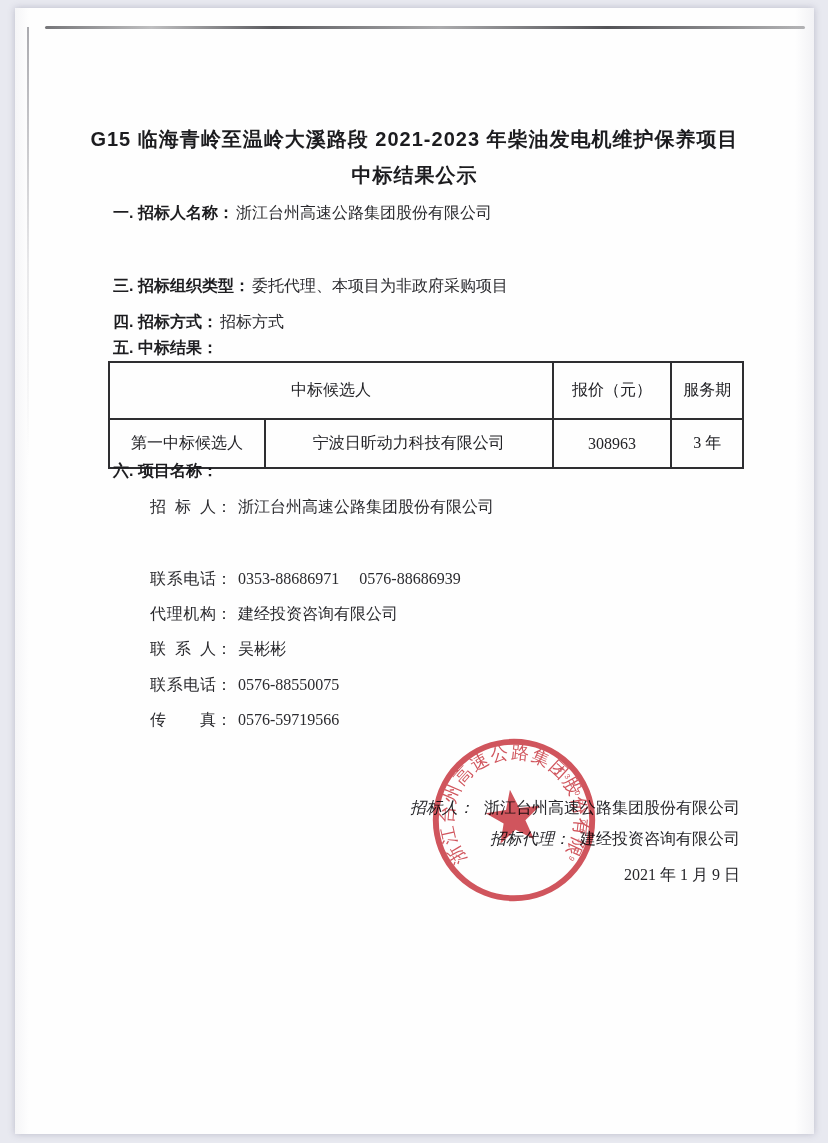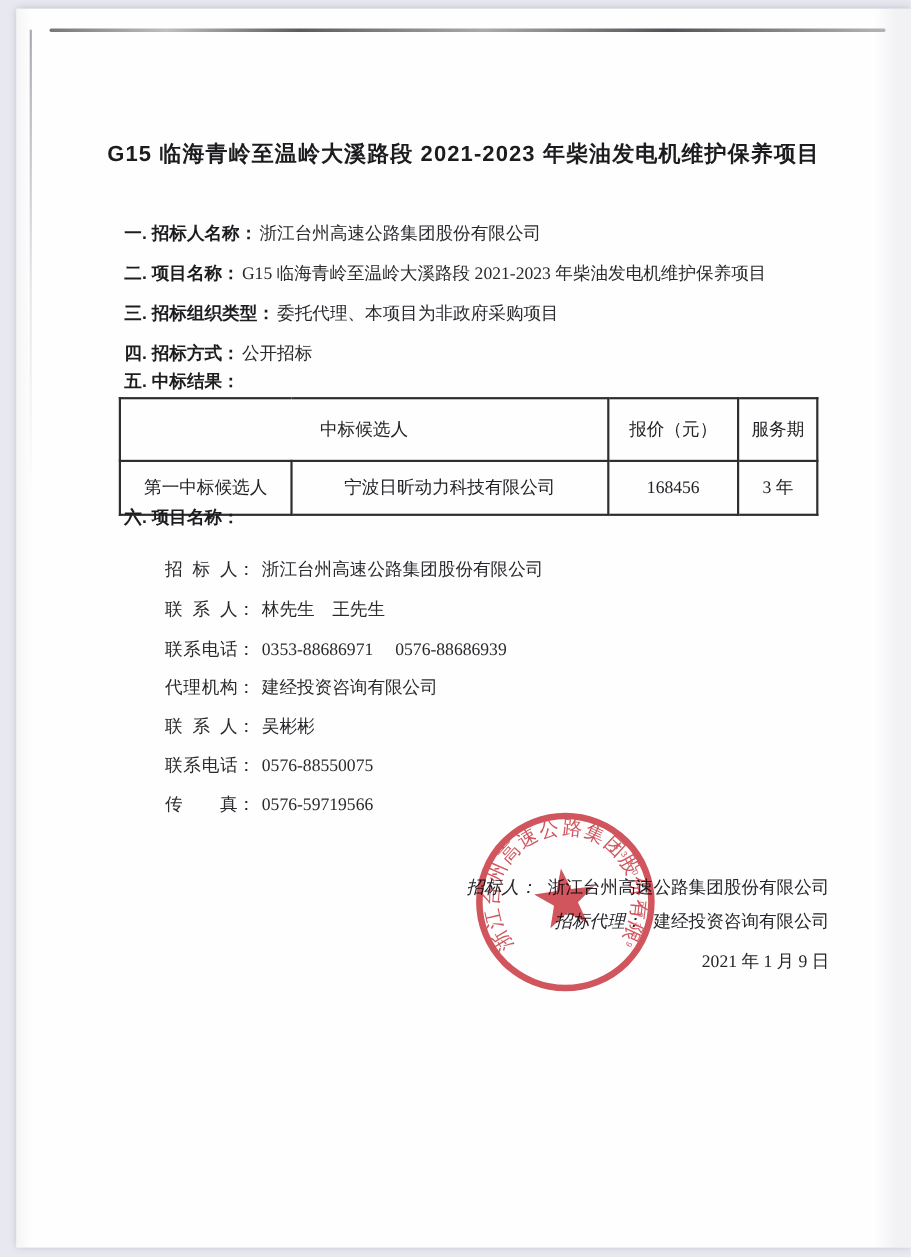--- a/index.html
+++ b/index.html
@@ -5,21 +5,20 @@
   html,body{margin:0;padding:0;}
   body{
     width:828px;height:1143px;position:relative;overflow:hidden;
     background:#e8e9f0;
     font-family:"Liberation Serif","DejaVu Serif",serif;
   }
   .page{
     position:absolute;left:15px;top:8px;width:799px;height:1126px;
     background:linear-gradient(90deg,#f5f5f7 0px,#fefefe 14px,#fefefe 780px,#f2f2f5 799px),#fefefe;
     box-shadow:0 0 7px rgba(70,70,100,.28);
-    padding-left:14px;
   }
   .copy-line-top{
     position:absolute;left:30px;top:18px;width:760px;height:3px;border-radius:2px;
     background:linear-gradient(90deg,rgba(45,45,50,.65),rgba(45,45,50,.30) 14%,rgba(45,45,50,.78) 30%,rgba(45,45,50,.40) 52%,rgba(45,45,50,.82) 74%,rgba(45,45,50,.35) 100%);
   }
   .copy-line-left{
     position:absolute;left:12px;top:19px;width:2px;height:430px;
     background:linear-gradient(180deg,rgba(70,70,80,.45),rgba(120,120,130,.16) 55%,rgba(120,120,130,0));
   }
   .title{
@@ -38,52 +37,50 @@
   table.result-table{
     position:absolute;left:93px;top:353px;width:636px;height:96px;
     border-collapse:collapse;table-layout:fixed;
     font-size:16px;color:#232327;
   }
   table.result-table th,table.result-table td{
     border:2px solid #2e2e31;text-align:center;vertical-align:middle;
     font-weight:400;padding:0;white-space:nowrap;
   }
   .c-row{position:absolute;left:135px;font-size:16px;color:#2a2a2e;white-space:nowrap;line-height:22px;}
-  .c-label{display:inline-block;width:66px;text-align:justify;text-align-last:justify;margin-top:12px;}
+  .c-label{display:inline-block;width:66px;text-align:justify;text-align-last:justify;}
   .c-colon{display:inline-block;}
   .c-value{margin-left:6px;}
   .sig-line{position:absolute;right:74px;font-size:16px;color:#26262a;white-space:nowrap;line-height:22px;text-align:right;}
   .sig-label{margin-right:10px;font-style:italic;}
   .stamp{
     position:absolute;left:414px;top:726px;width:170px;height:172px;
     mix-blend-mode:multiply;opacity:.88;filter:blur(.3px);
   }
   .stamp text{font-family:"Liberation Sans","DejaVu Sans",sans-serif;}
 </style>
 </head>
 <body>
 
 <div class="page">
 
   <div class="copy-line-top"></div>
   <div class="copy-line-left"></div>
 
   <h1 class="title l1">G15 临海青岭至温岭大溪路段 2021-2023 年柴油发电机维护保养项目</h1>
+  <h1 class="title l2">中标结果公示</h1>
 
   <div class="line" style="top:194px">
     <span class="ilabel">一. 招标人名称：</span><span class="ivalue">浙江台州高速公路集团股份有限公司</span>
-  </div>
-  <div class="line" style="top:231px">
-    <span class="ilabel">二. 项目名称：</span><span class="ivalue">G15 临海青岭至温岭大溪路段 2021-2023 年柴油发电机维护保养项目</span>
   </div>
   <div class="line" style="top:267px">
     <span class="ilabel">三. 招标组织类型：</span><span class="ivalue">委托代理、本项目为非政府采购项目</span>
   </div>
   <div class="line" style="top:303px">
-    <span class="ilabel">四. 招标方式：</span><span class="ivalue">公开招标</span>
+    <span class="ilabel">四. 招标方式：</span><span class="ivalue">招标方式</span>
   </div>
   <div class="line" style="top:329px">
     <span class="ilabel">五. 中标结果：</span><span class="ivalue"></span>
   </div>
 
   <table class="result-table">
     <colgroup>
       <col style="width:24.6%">
         <col style="width:45.4%">
         <col style="width:18.7%">
@@ -91,35 +88,32 @@
     </colgroup>
     <tbody>
         <tr style="height:57px">
       <th colspan="2">中标候选人</th>
       <th>报价（元）</th>
       <th>服务期</th>
     </tr>
     <tr style="height:49px">
       <td>第一中标候选人</td>
       <td>宁波日昕动力科技有限公司</td>
-      <td>168456</td>
+      <td>308963</td>
       <td>3 年</td>
     </tr>
   </tbody>
     </table>
 
   <div class="line" style="top:452px">
     <span class="ilabel">六. 项目名称：</span>
   </div>
 
   <div class="c-row" style="top:488px">
     <span class="c-label">招标人</span><span class="c-colon">：</span><span class="c-value">浙江台州高速公路集团股份有限公司</span>
-  </div>
-  <div class="c-row" style="top:524px">
-    <span class="c-label">联系人</span><span class="c-colon">：</span><span class="c-value">林先生　王先生</span>
   </div>
   <div class="c-row" style="top:560px">
     <span class="c-label">联系电话</span><span class="c-colon">：</span><span class="c-value">0353-88686971　 0576-88686939</span>
   </div>
   <div class="c-row" style="top:595px">
     <span class="c-label">代理机构</span><span class="c-colon">：</span><span class="c-value">建经投资咨询有限公司</span>
   </div>
   <div class="c-row" style="top:630px">
     <span class="c-label">联系人</span><span class="c-colon">：</span><span class="c-value">吴彬彬</span>
   </div>

